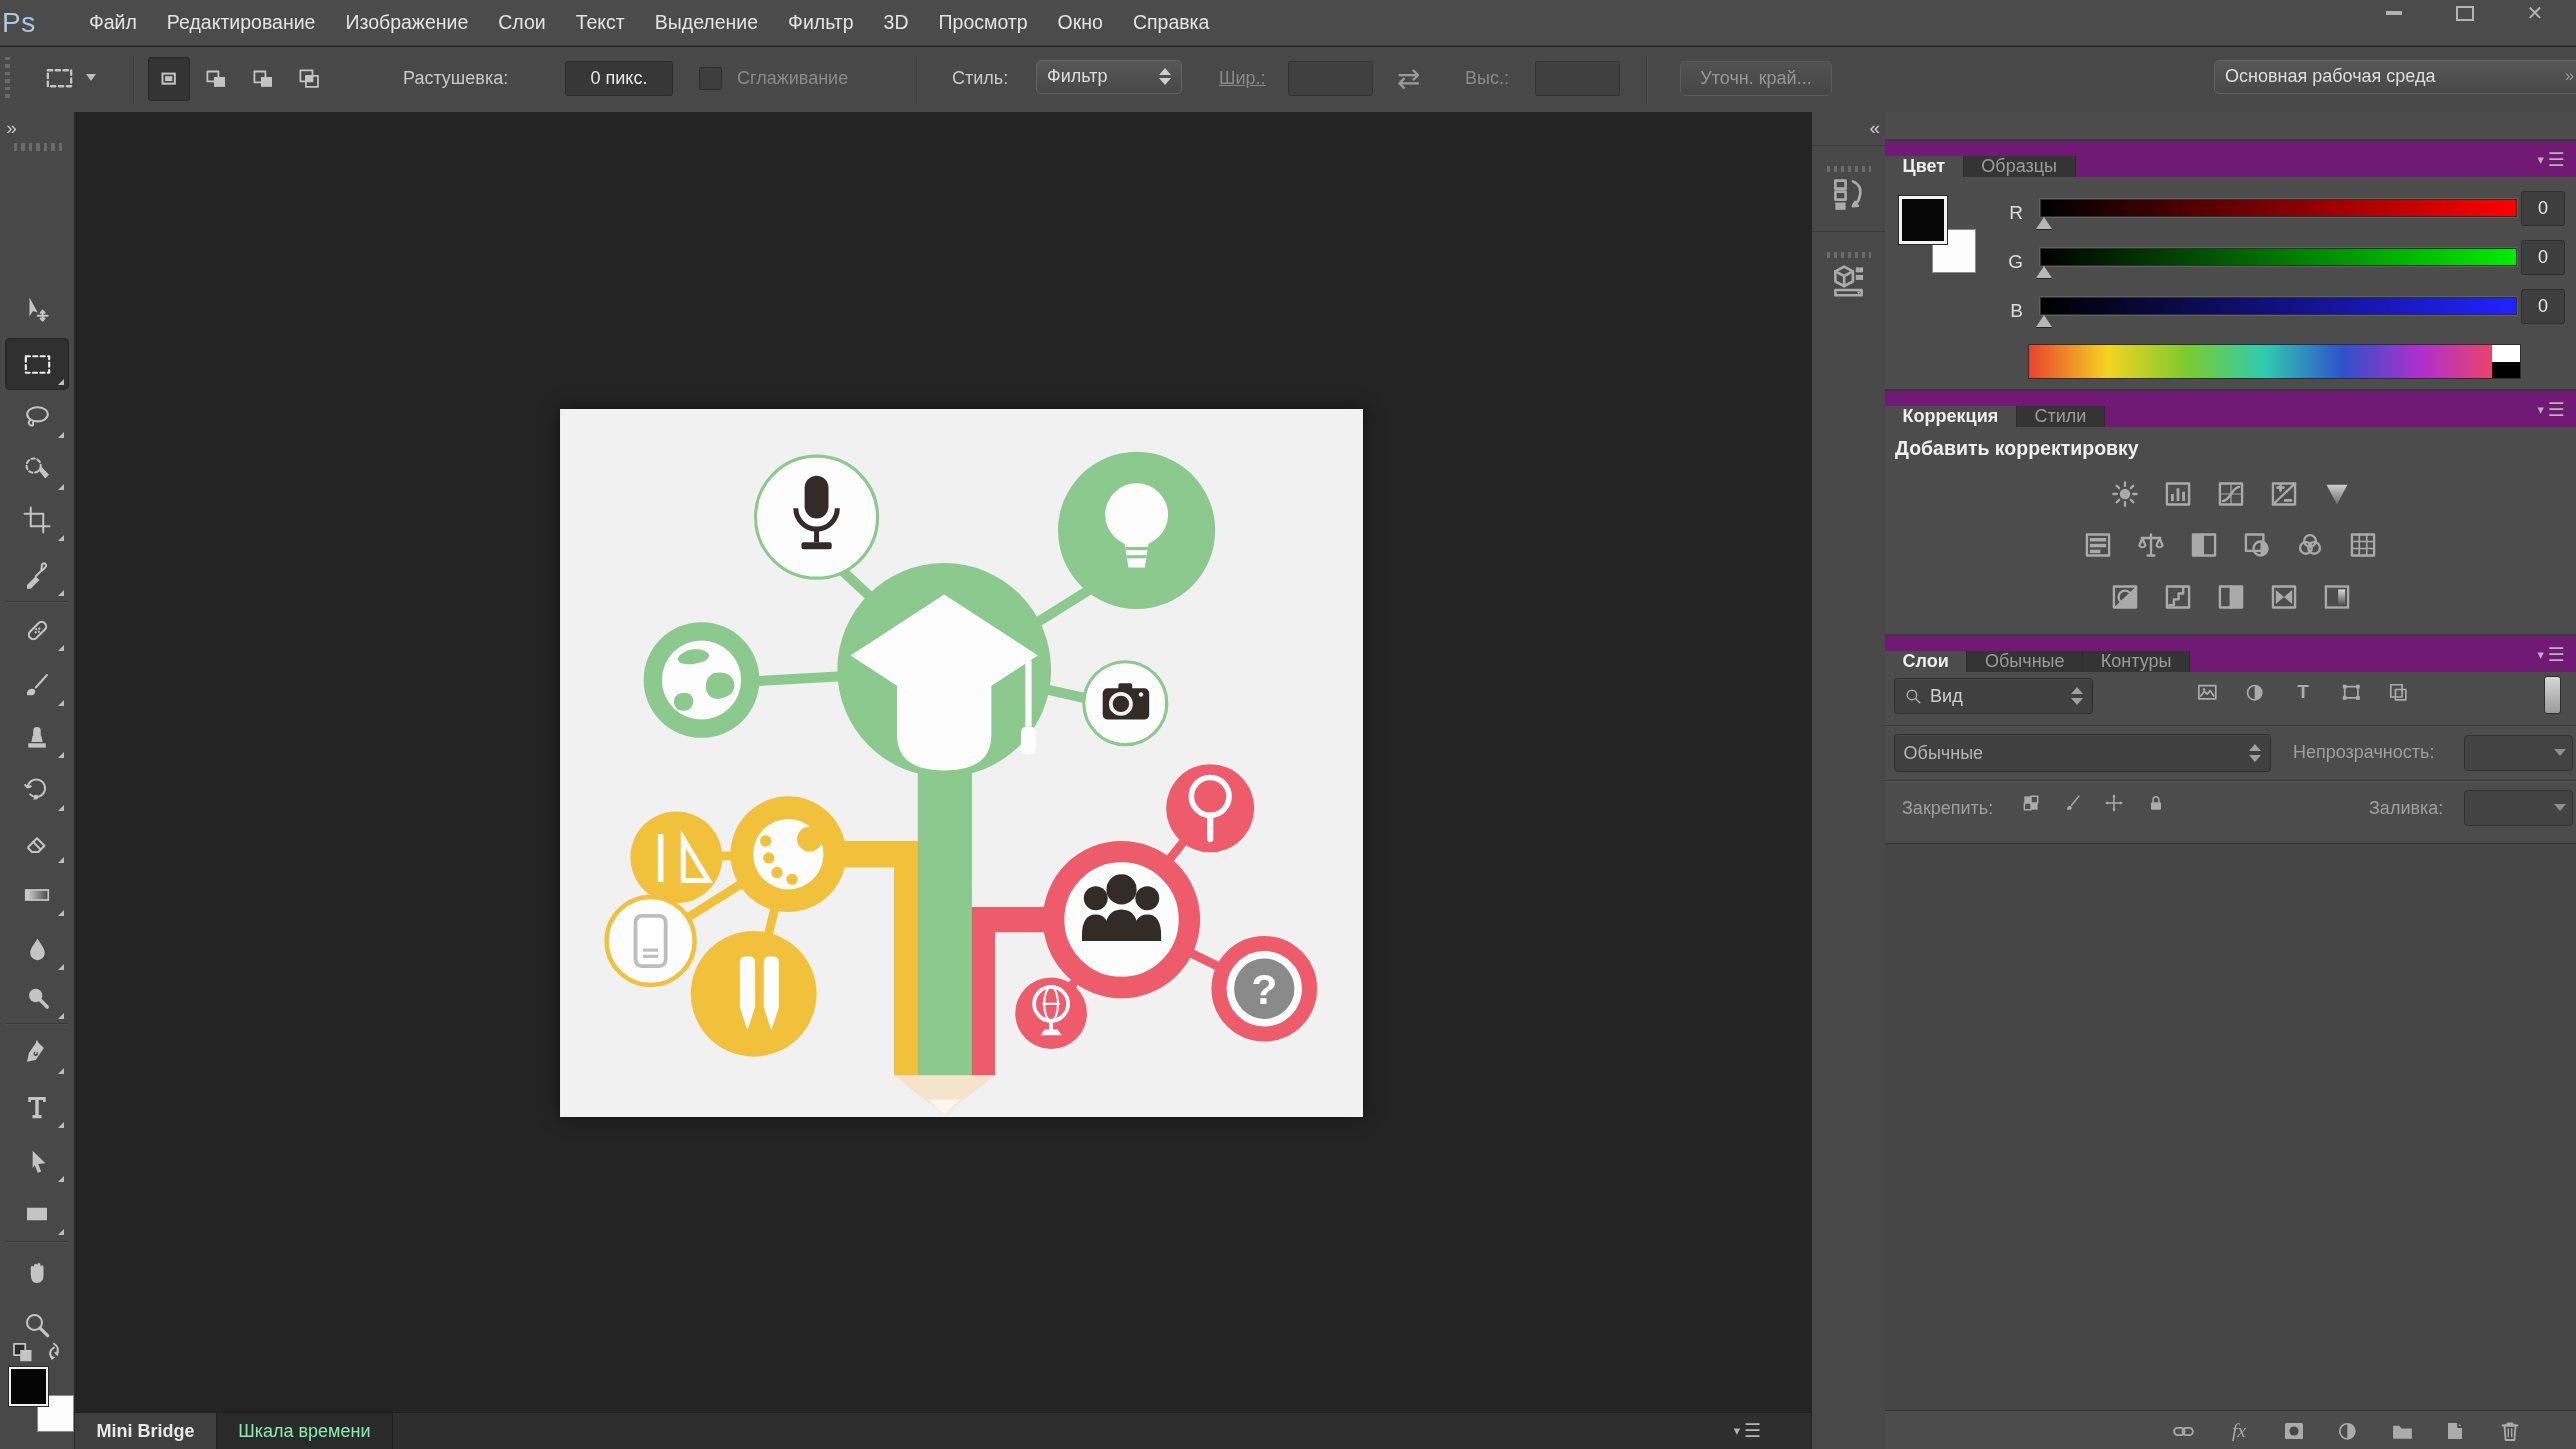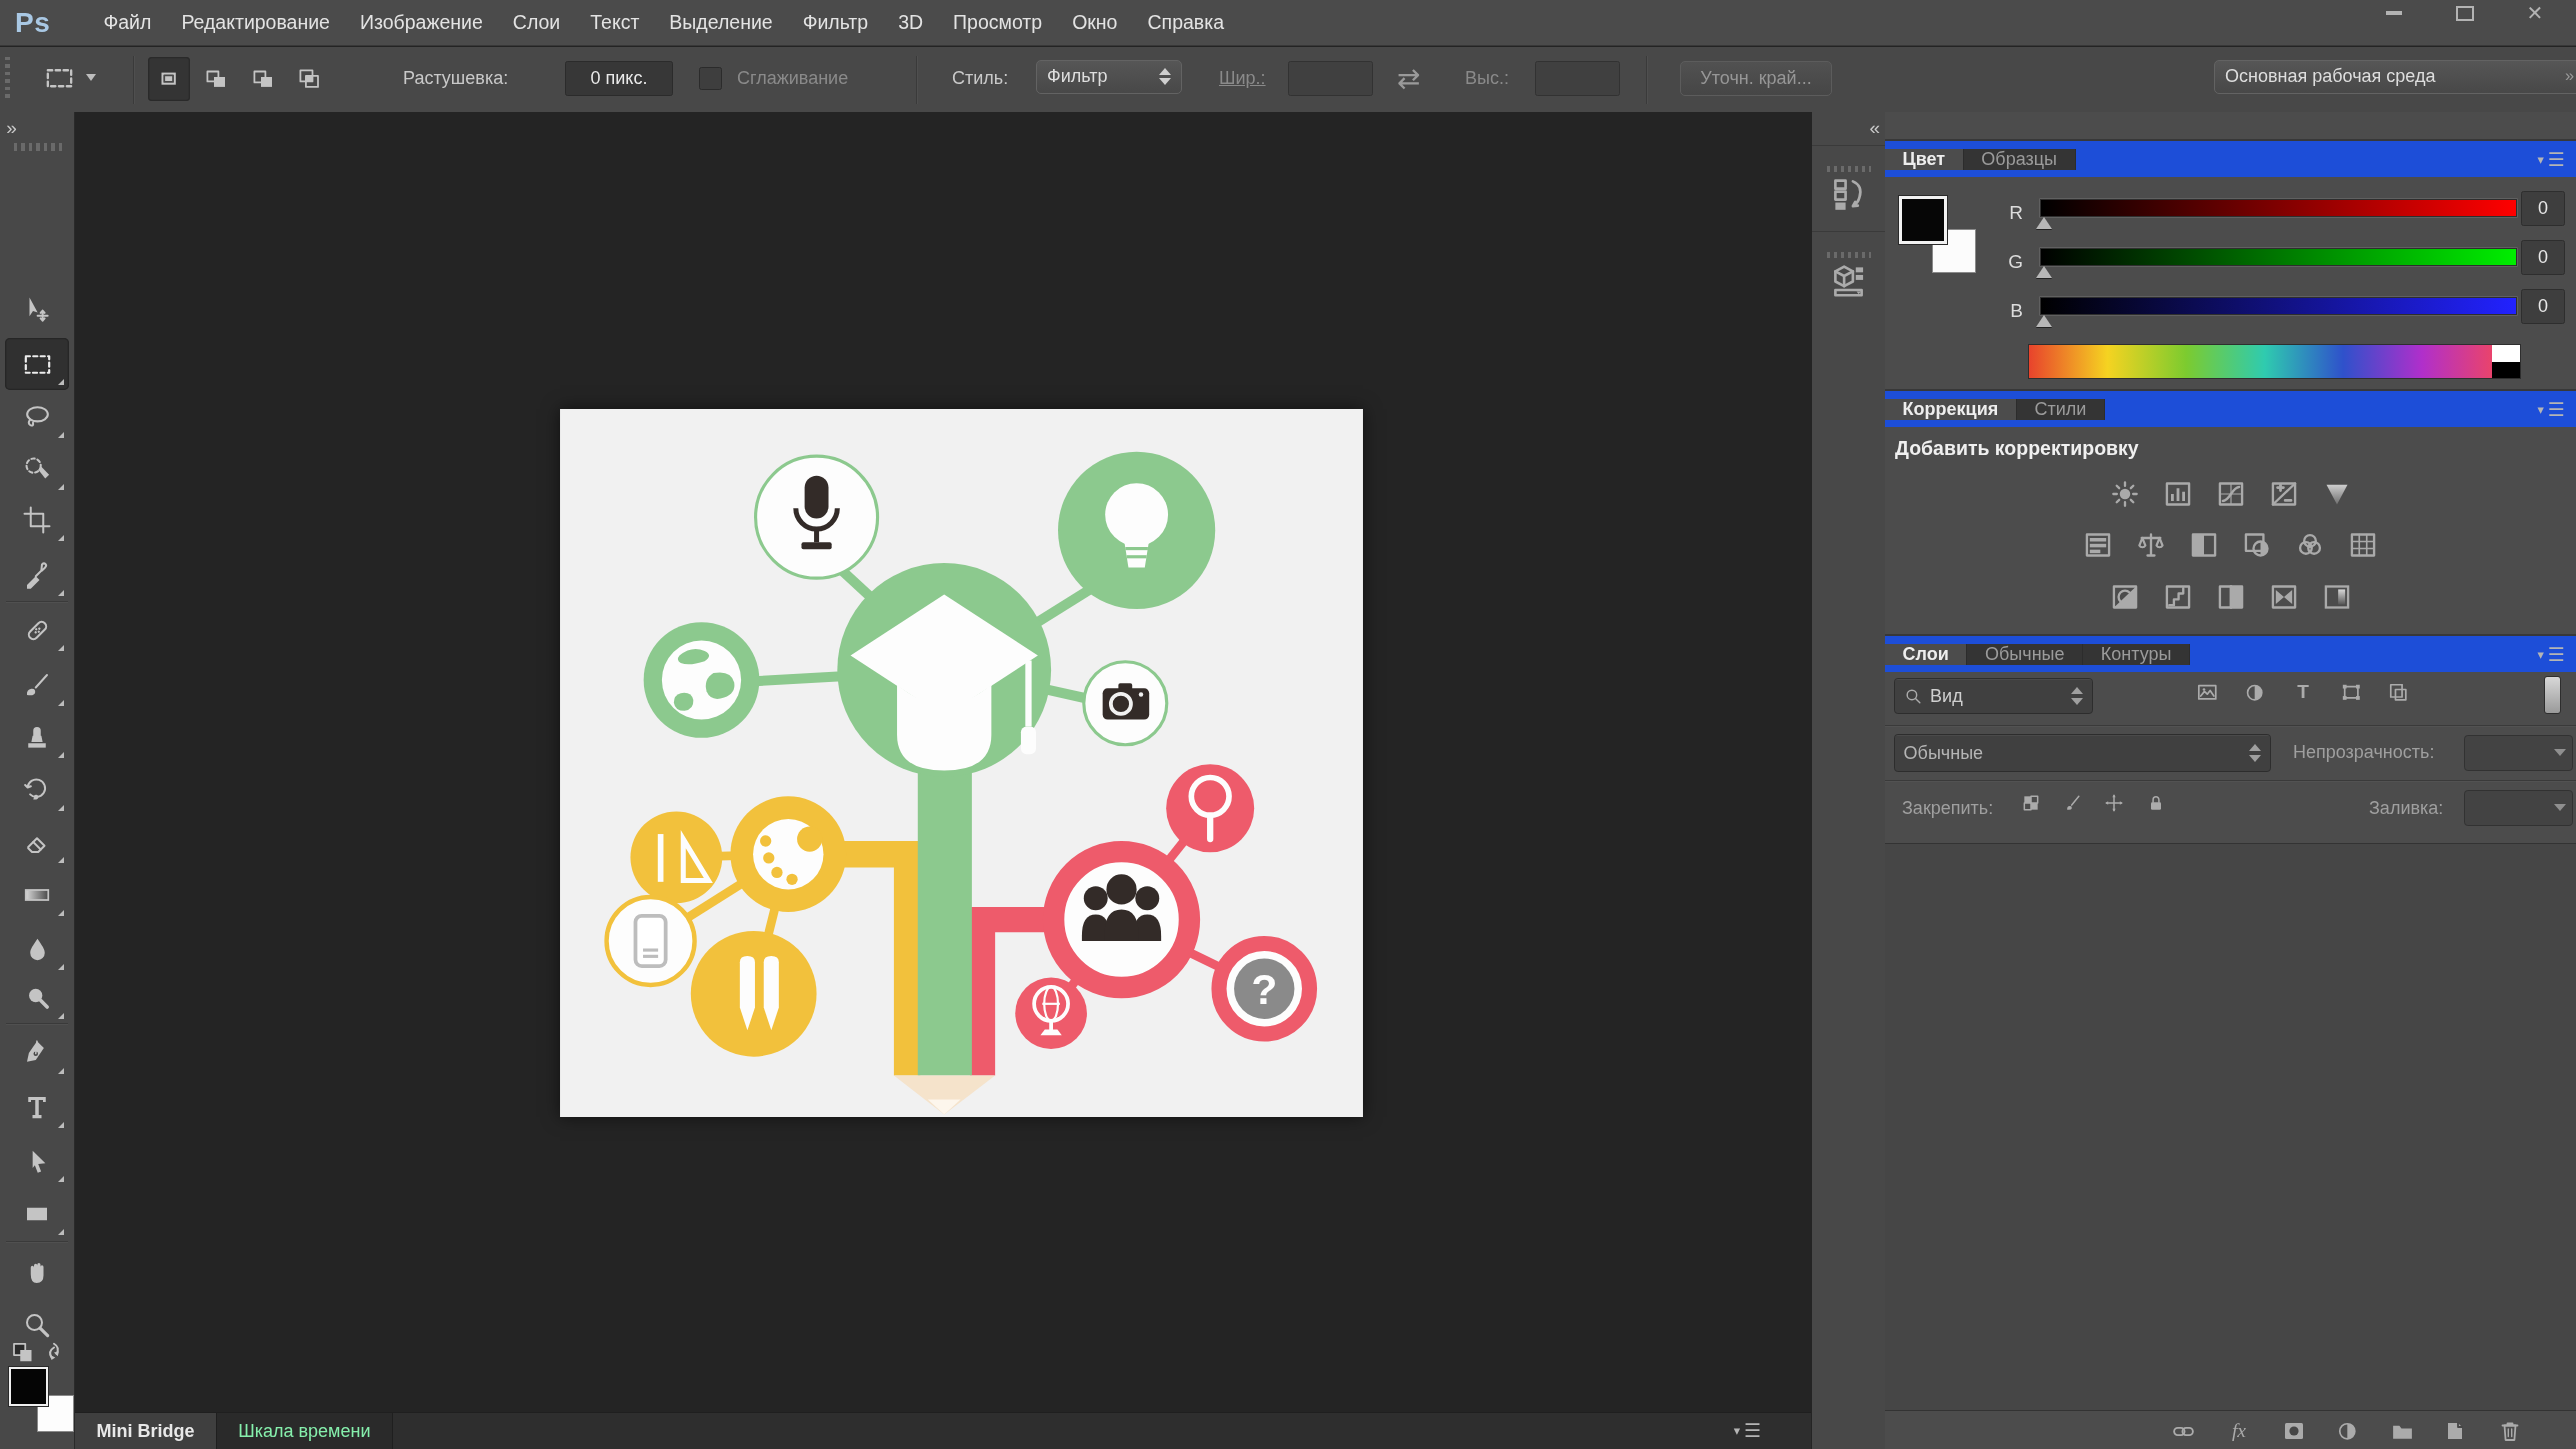--- a/index.html
+++ b/index.html
@@ -3,21 +3,21 @@
 <meta charset="utf-8">
 <style>
   html,body{margin:0;padding:0;background:#1a1a1a;}
   #app{position:relative;width:2576px;height:1449px;overflow:hidden;
        font-family:"Liberation Sans",sans-serif;color:#d6d6d6;
        background:#242424;-webkit-font-smoothing:antialiased;}
   .abs{position:absolute;}
 
   
   #titlebar{left:0;top:0;width:2576px;height:45px;background:#4b4b4b;border-bottom:1.3px solid #383838;display:flex;align-items:center;}
-  #ps-logo{font-size:28px;font-weight:bold;color:#a9c8e4;margin-left:15px;letter-spacing:0.6px;}
+  #ps-logo{font-size:28px;font-weight:normal;color:#a9c8e4;margin-left:2px;letter-spacing:0.6px;}
   #menus{display:flex;margin-left:38px;}
   .mi{font-size:19.5px;color:#e3e3e3;padding:8.8px 15px;cursor:default;}
   #winbtns{position:absolute;right:19px;top:0;display:flex;gap:26.4px;align-items:flex-start;}
   .winbtn{width:44px;height:26.4px;display:flex;align-items:center;justify-content:center;}
   .glyph-min{width:16.4px;height:4.4px;background:#b3b3b3;}
   .glyph-max{width:14px;height:11.3px;border:2.5px solid #b3b3b3;}
   .glyph-close{font-size:20px;color:#b3b3b3;line-height:1;}
 
   
   #optionsbar{left:0;top:47px;width:2576px;height:65px;background:#484848;border-bottom:1.9px solid #2c2c2c;}
@@ -72,21 +72,21 @@
 
   
   #dockstrip{left:1811px;top:112px;width:73px;height:1337px;background:#484848;border-left:1.3px solid #242424;border-right:1.3px solid #242424;}
   #strip-collapse{right:8.8px;top:5px;font-size:19px;color:#c9c9c9;letter-spacing:-3.8px;position:absolute;}
   .strip-btn{position:absolute;left:0;width:73px;height:86px;border-top:1.3px solid #3a3a3a;display:flex;flex-direction:column;align-items:center;justify-content:center;gap:5px;}
   .strip-grip{width:44px;height:6.3px;background:repeating-linear-gradient(90deg,#6a6a6a 0 3.1px,transparent 3.1px 7px);}
 
   
   #dock{left:1885px;top:112px;width:691px;height:1337px;background:#4c4c4c;}
   .panel{position:absolute;left:0;width:691px;border-top:2.5px solid #383838;}
-  .tabbar{height:36px;background:#1d4ed8;display:flex;align-items:center;position:relative;}
+  .tabbar{height:36px;background:#701a75;display:flex;align-items:flex-end;position:relative;}
   .tab{display:flex;align-items:center;padding:0 17.6px;font-size:18px;color:#9b9b9b;background:#343434;border-right:1.3px solid #2c2c2c;}
   .tab.active{background:#4c4c4c;color:#eeeeee;font-weight:bold;}
   .tab-menu{position:absolute;right:11.3px;top:8.8px;}
   .pbody{position:relative;background:#4c4c4c;}
 
   
   .chan-label{font-size:19px;color:#dcdcdc;width:19px;text-align:right;}
   .track{position:absolute;height:16.4px;width:475px;border:1.3px solid #2e2e2e;box-shadow:0 0 0 0.6px #6e6e6e;}
   .thumb{position:absolute;width:0;height:0;border-left:8.2px solid transparent;border-right:8.2px solid transparent;border-bottom:12.6px solid #b7b7b7;filter:drop-shadow(0 1.3px 0.6px #222);}
   .valbox{position:absolute;width:42px;height:33px;background:#3e3e3e;border:1.3px solid #2e2e2e;border-radius:2.5px;

